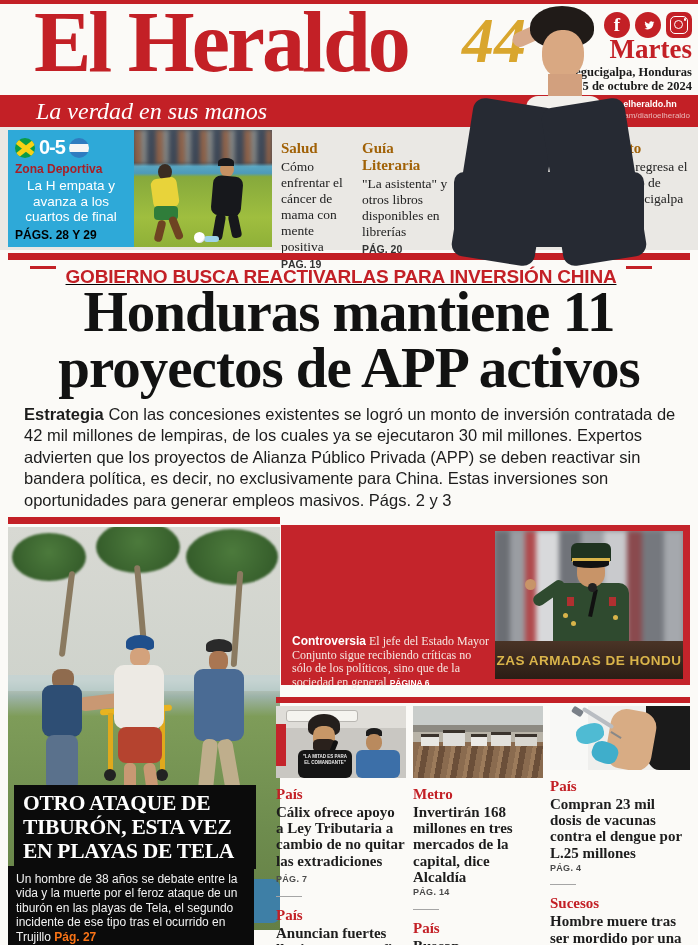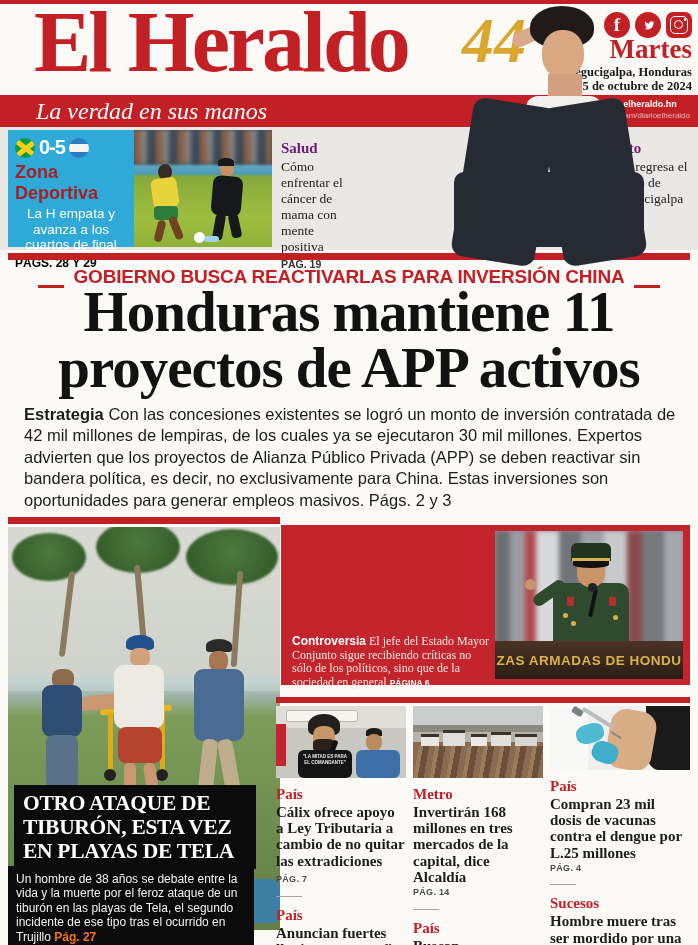--- a/index.html
+++ b/index.html
@@ -41,26 +41,26 @@
   #strip{left:0;top:127px;width:698px;height:123px;background:#EAE8E4;}
   #sportsbox{left:8px;top:130px;width:126px;height:117px;background:#2EA9D8;padding:6px 7px;box-sizing:border-box;}
   #scorerow{display:flex;align-items:center;gap:4px;}
   .flag{width:20px;height:20px;border-radius:50%;overflow:hidden;position:relative;flex:none;}
   #flag-jam{background:#0A9B47;}
   .jbar{position:absolute;left:-4px;top:8px;width:30px;height:4.5px;background:#F7D116;}
   .jbar.a{transform:rotate(38deg);}
   .jbar.b{transform:rotate(-38deg);}
   #flag-hon{background:linear-gradient(180deg,#2F7CC0 0 28%,#F5F5F5 28% 72%,#2F7CC0 72% 100%);}
   #score{color:#fff;font-weight:900;font-size:20px;letter-spacing:-1px;}
-  #zd{color:#A81F26;font-weight:bold;font-size:18px;margin-top:3px;}
+  #zd{color:#A81F26;font-weight:bold;font-size:12px;margin-top:3px;}
   #sports-title{color:#fff;font-size:13.5px;line-height:1.16;margin-top:2px;text-align:center;}
   #sports-page{color:#000000;font-weight:bold;font-size:12px;margin-top:3px;}
 
   .tease{position:absolute;top:140px;}
-  .tease .sec{color:#701a75;font-family:"Liberation Serif",serif;font-weight:bold;font-size:15px;}
+  .tease .sec{color:#a16207;font-family:"Liberation Serif",serif;font-weight:bold;font-size:15px;}
   .tease .ttl{color:#222;font-family:"Liberation Serif",serif;font-size:13.5px;line-height:1.18;margin-top:2px;}
   .tease .pg{color:#333;font-weight:bold;font-size:10.5px;margin-top:3px;}
   #tease-salud{left:281px;width:78px;}
   #tease-guia{left:362px;width:86px;}
   #tease-conc{left:578px;width:112px;}
 
   
   #soccer{left:134px;top:130px;width:138px;height:117px;overflow:hidden;
      background:linear-gradient(180deg,#46525E 0%,#3D4750 28%,#58A7C4 31%,#4E9AB8 37%,#86A93C 40%,#9FBE3F 75%,#8FB038 100%);}
   #crowd{position:absolute;left:0;top:0;width:138px;height:34px;filter:blur(2px);opacity:.7;
@@ -74,21 +74,21 @@
   #ch-face{left:94px;top:26px;width:42px;height:48px;background:#D9A882;border-radius:46%;}
   #ch-neck{left:100px;top:70px;width:34px;height:26px;background:#D2A07E;}
   #ch-shirt{left:78px;top:92px;width:76px;height:64px;background:#F2F0EC;border-radius:12px 12px 0 0;}
   .ch-lapel{width:84px;height:160px;background:#262A33;border-radius:12px;}
   #ch-lap-l{left:14px;top:98px;transform:rotate(9deg);}
   #ch-lap-r{left:104px;top:98px;transform:rotate(-9deg);}
   #ch-body{left:6px;top:168px;width:190px;height:75px;background:#262A33;border-radius:10px 10px 0 0;}
 
   
   #rule-main{left:8px;top:253px;width:682px;height:7px;background:#C32026;}
-  #kicker{left:8px;top:266px;width:682px;display:flex;align-items:flex-end;justify-content:center;gap:10px;}
+  #kicker{left:0;top:266px;width:682px;display:flex;align-items:flex-start;justify-content:center;gap:10px;text-decoration:underline;}
   #kicker .dash{width:26px;height:3px;background:#C32026;}
   #kicker .ktext{color:#C32026;font-weight:900;font-size:19px;letter-spacing:-0.2px;}
   #headline{left:10px;top:284px;width:678px;text-align:center;font-family:"Liberation Serif",serif;
      font-weight:bold;font-size:57px;line-height:0.98;color:#121212;letter-spacing:-1px;}
   #lead{left:24px;top:404px;width:652px;font-size:16.5px;line-height:1.3;color:#1C1C1C;}
   #lead b{font-weight:bold;}
 
   
   #rule-left{left:8px;top:517px;width:272px;height:7px;background:#C32026;}
   #beach{left:8px;top:527px;width:272px;height:403px;overflow:hidden;
@@ -217,20 +217,25 @@
     <div class="shape" style="left:70px;top:106px;width:15px;height:6px;background:#9ED3E8;border-radius:3px;"></div>
     <div class="shape" style="left:60px;top:102px;width:11px;height:11px;background:radial-gradient(circle at 35% 35%,#fff 60%,#999 100%);border-radius:50%;"></div>
   </div>
 
   <div class="tease" id="tease-salud">
     <div class="sec">Salud</div>
     <div class="ttl">Cómo enfrentar el cáncer de mama con mente positiva</div>
     <div class="pg">PÁG. 19</div>
   </div>
 
+  <div class="tease" id="tease-guia">
+    <div class="sec">Guía Literaria</div>
+    <div class="ttl">"La asistenta" y otros libros disponibles en librerías</div>
+    <div class="pg">PÁG. 20</div>
+  </div>
 
   <div class="tease" id="tease-conc">
     <div class="sec">Concierto</div>
     <div class="ttl">Chayanne regresa el 27 de marzo de 2025 a Tegucigalpa</div>
     <div class="pg">PÁG. 18</div>
   </div>
 
   <div class="abs" id="chayanne">
     <div class="abs" id="ch-arm"></div>
     <div class="abs" id="ch-hair"></div>

